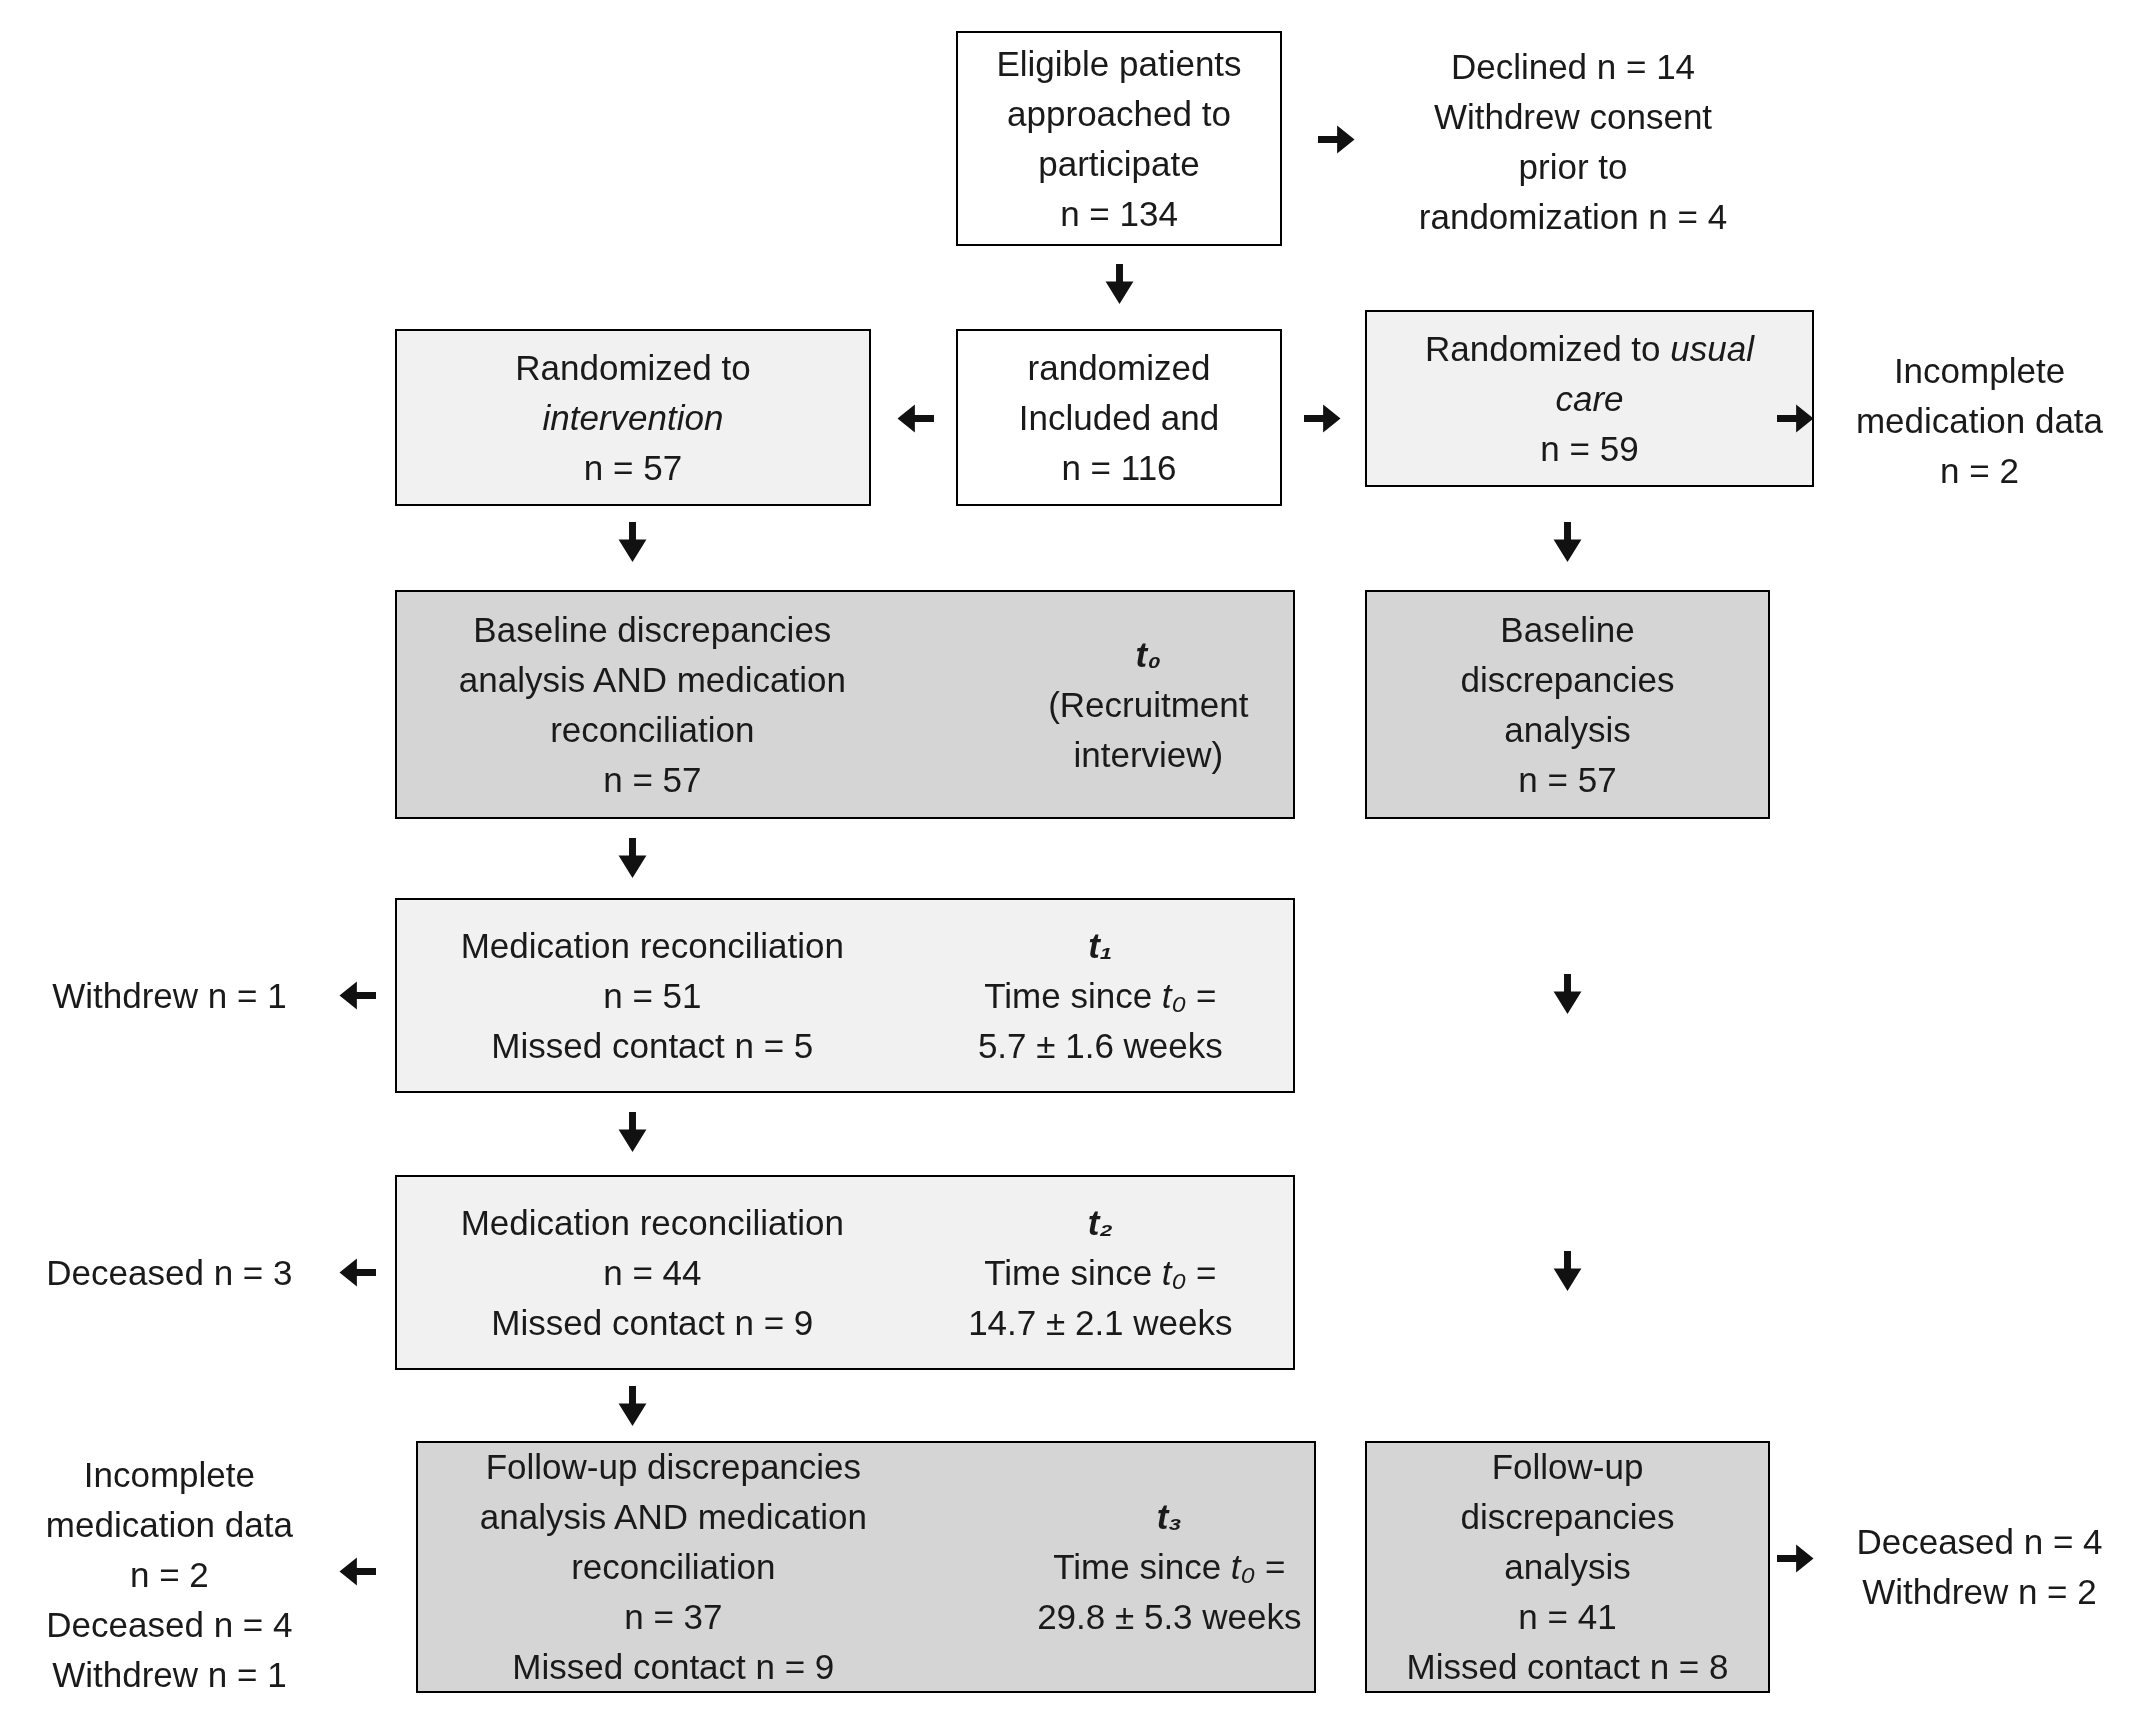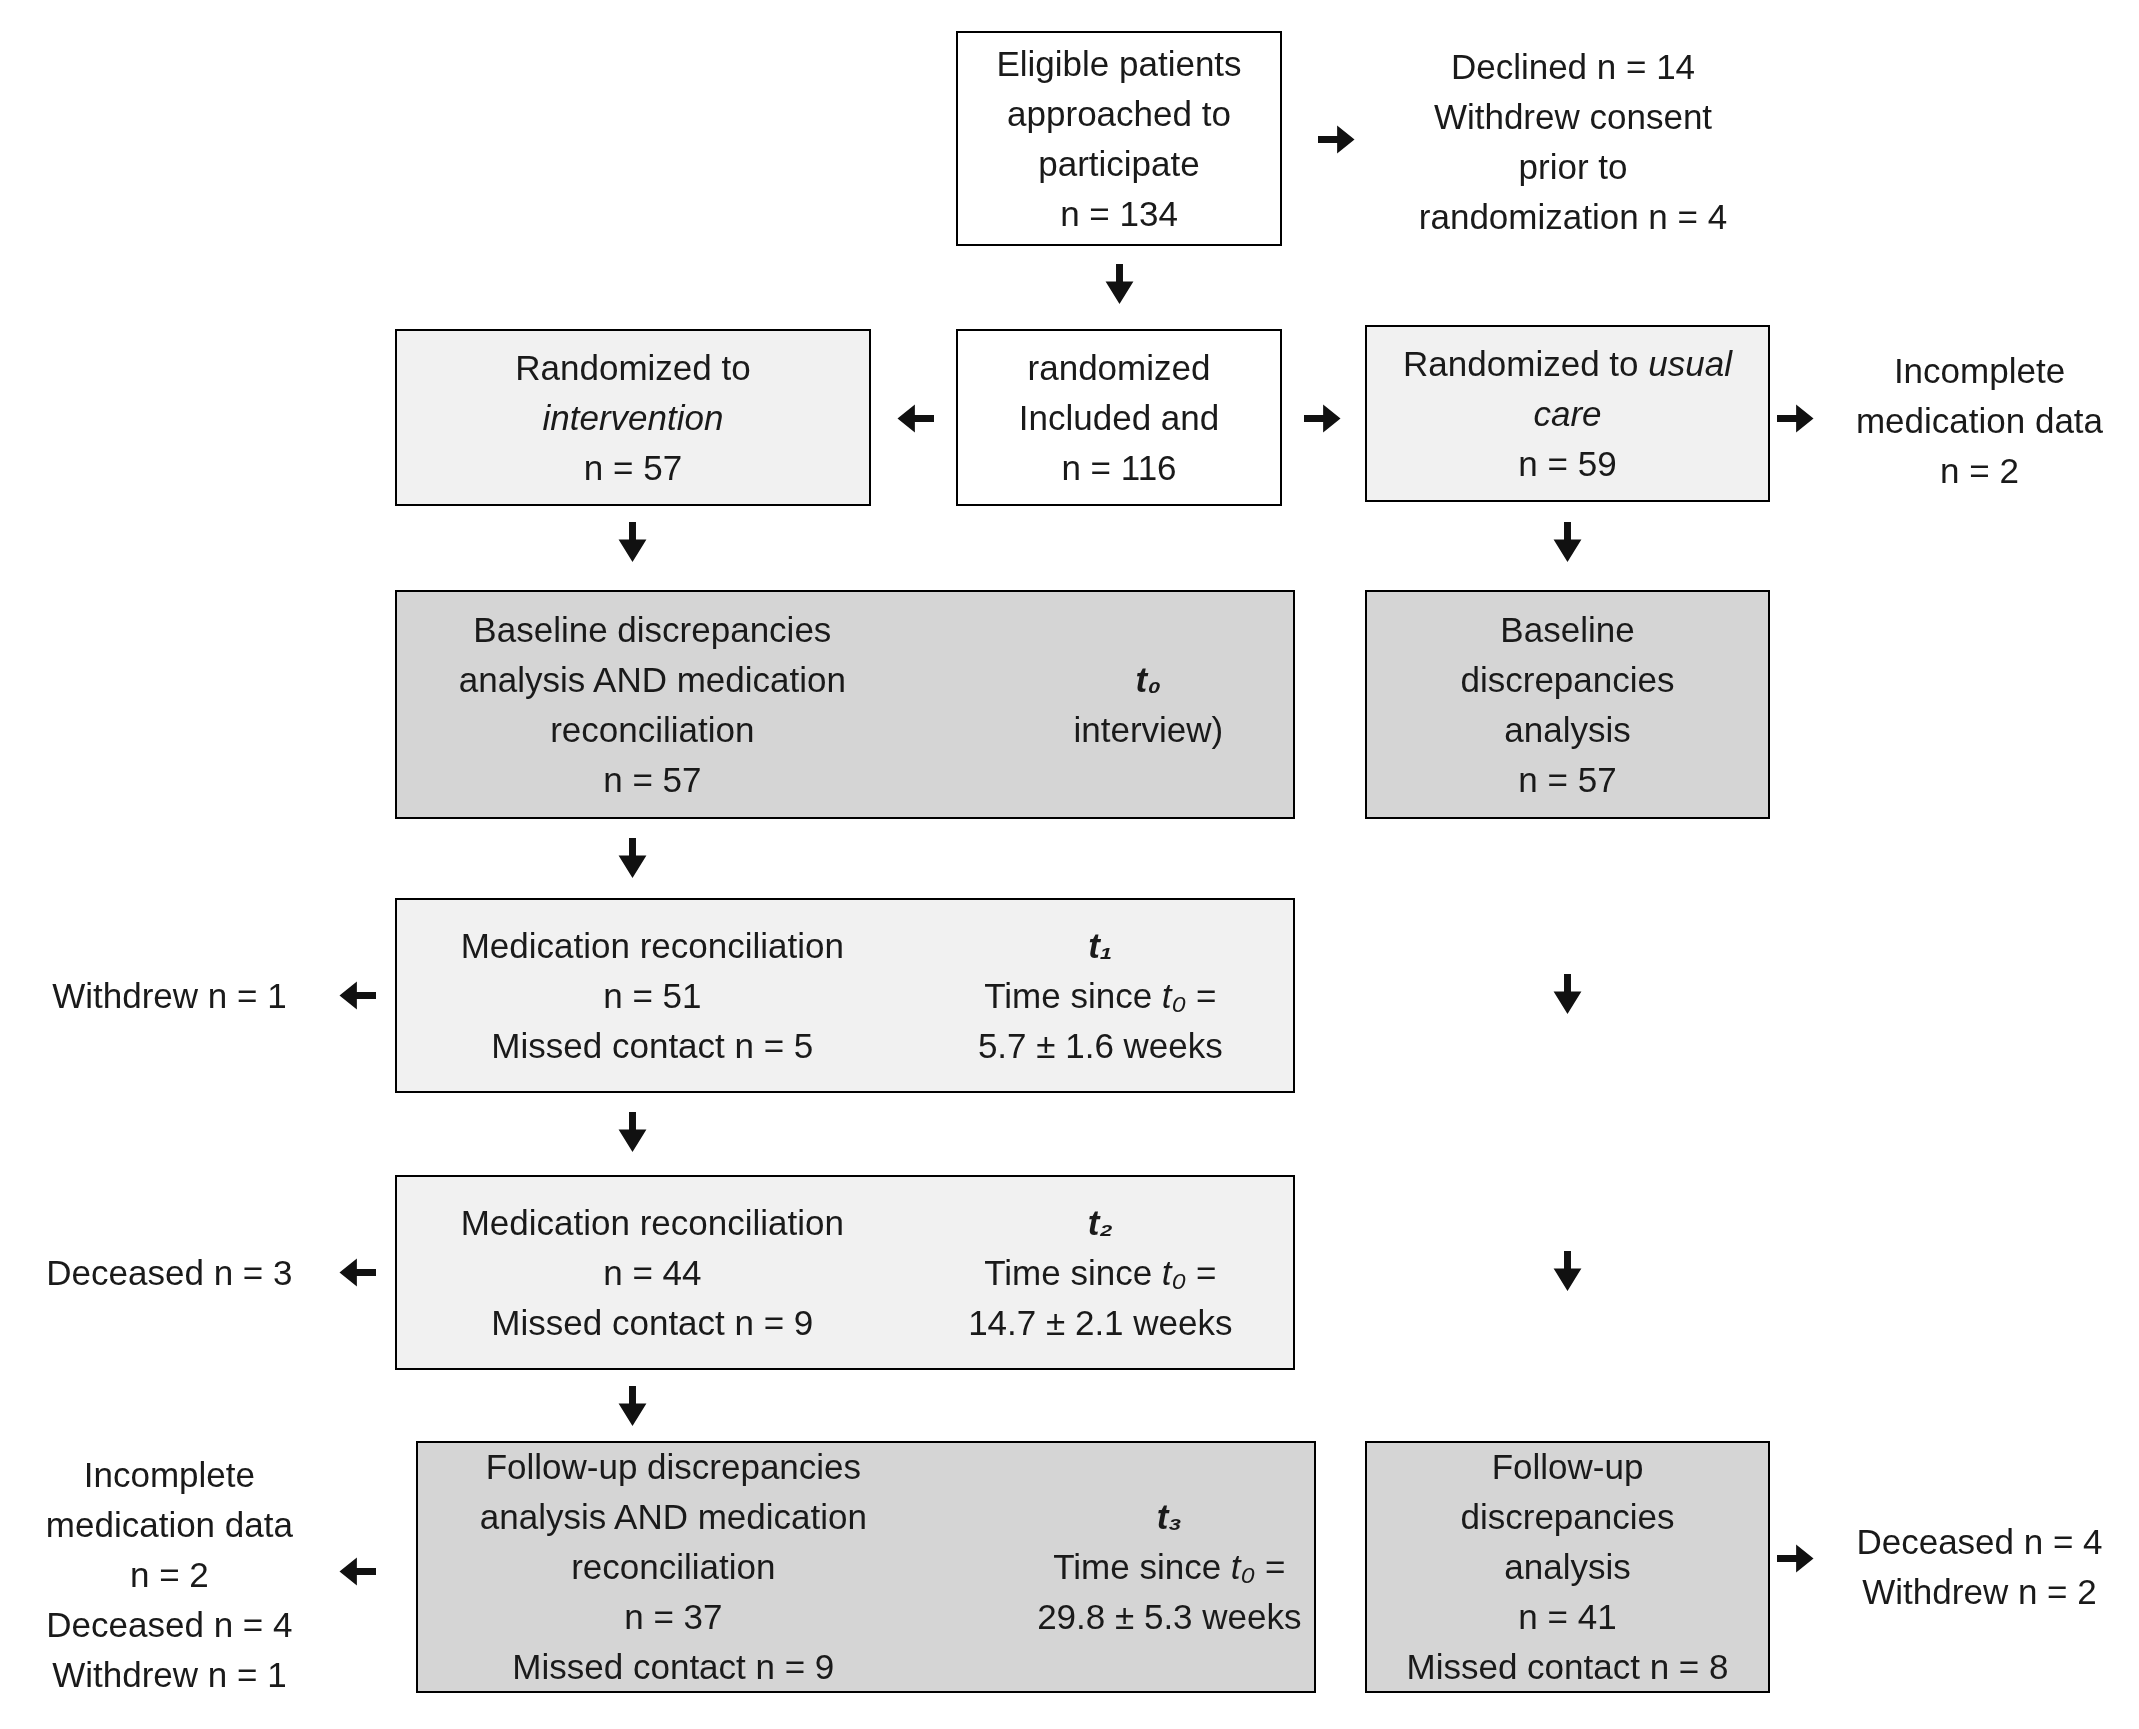--- a/index.html
+++ b/index.html
@@ -89,21 +89,21 @@
       <div class="line">randomized</div>
       <div class="line">Included and</div>
       <div class="line">n = 116</div>
     </div>
   </div>
 
   <svg class="arrow" style="left:1304px;top:401px" width="40" height="35" viewBox="0 0 46 40">
       <path d="M0 16h22V4l20 16-20 16V24H0z"></path>
     </svg>
 
-  <div class="box light" style="left:1365px;top:325px;width:405px;height:177px">
+  <div class="box light" style="left:1365px;top:310px;width:449px;height:177px">
     <div class="lines">
       <div class="line"><span>Randomized to </span><span class="it">usual</span></div>
       <div class="line it">care</div>
       <div class="line">n = 59</div>
     </div>
   </div>
 
   <svg class="arrow" style="left:1777px;top:401px" width="40" height="35" viewBox="0 0 46 40">
       <path d="M0 16h22V4l20 16-20 16V24H0z"></path>
     </svg>
@@ -123,20 +123,21 @@
 
   <div class="box medium wide" style="left:395px;top:590px;width:900px;height:229px">
     <div class="col left">
       <div class="line">Baseline discrepancies</div>
       <div class="line">analysis AND medication</div>
       <div class="line">reconciliation</div>
       <div class="line">n = 57</div>
     </div>
     <div class="col right">
       <div class="line tlab">t₀</div>
+      <div class="line">(Recruitment</div>
       <div class="line">interview)</div>
     </div>
   </div>
 
   <div class="box medium" style="left:1365px;top:590px;width:405px;height:229px">
     <div class="lines">
       <div class="line">Baseline</div>
       <div class="line">discrepancies</div>
       <div class="line">analysis</div>
       <div class="line">n = 57</div>

